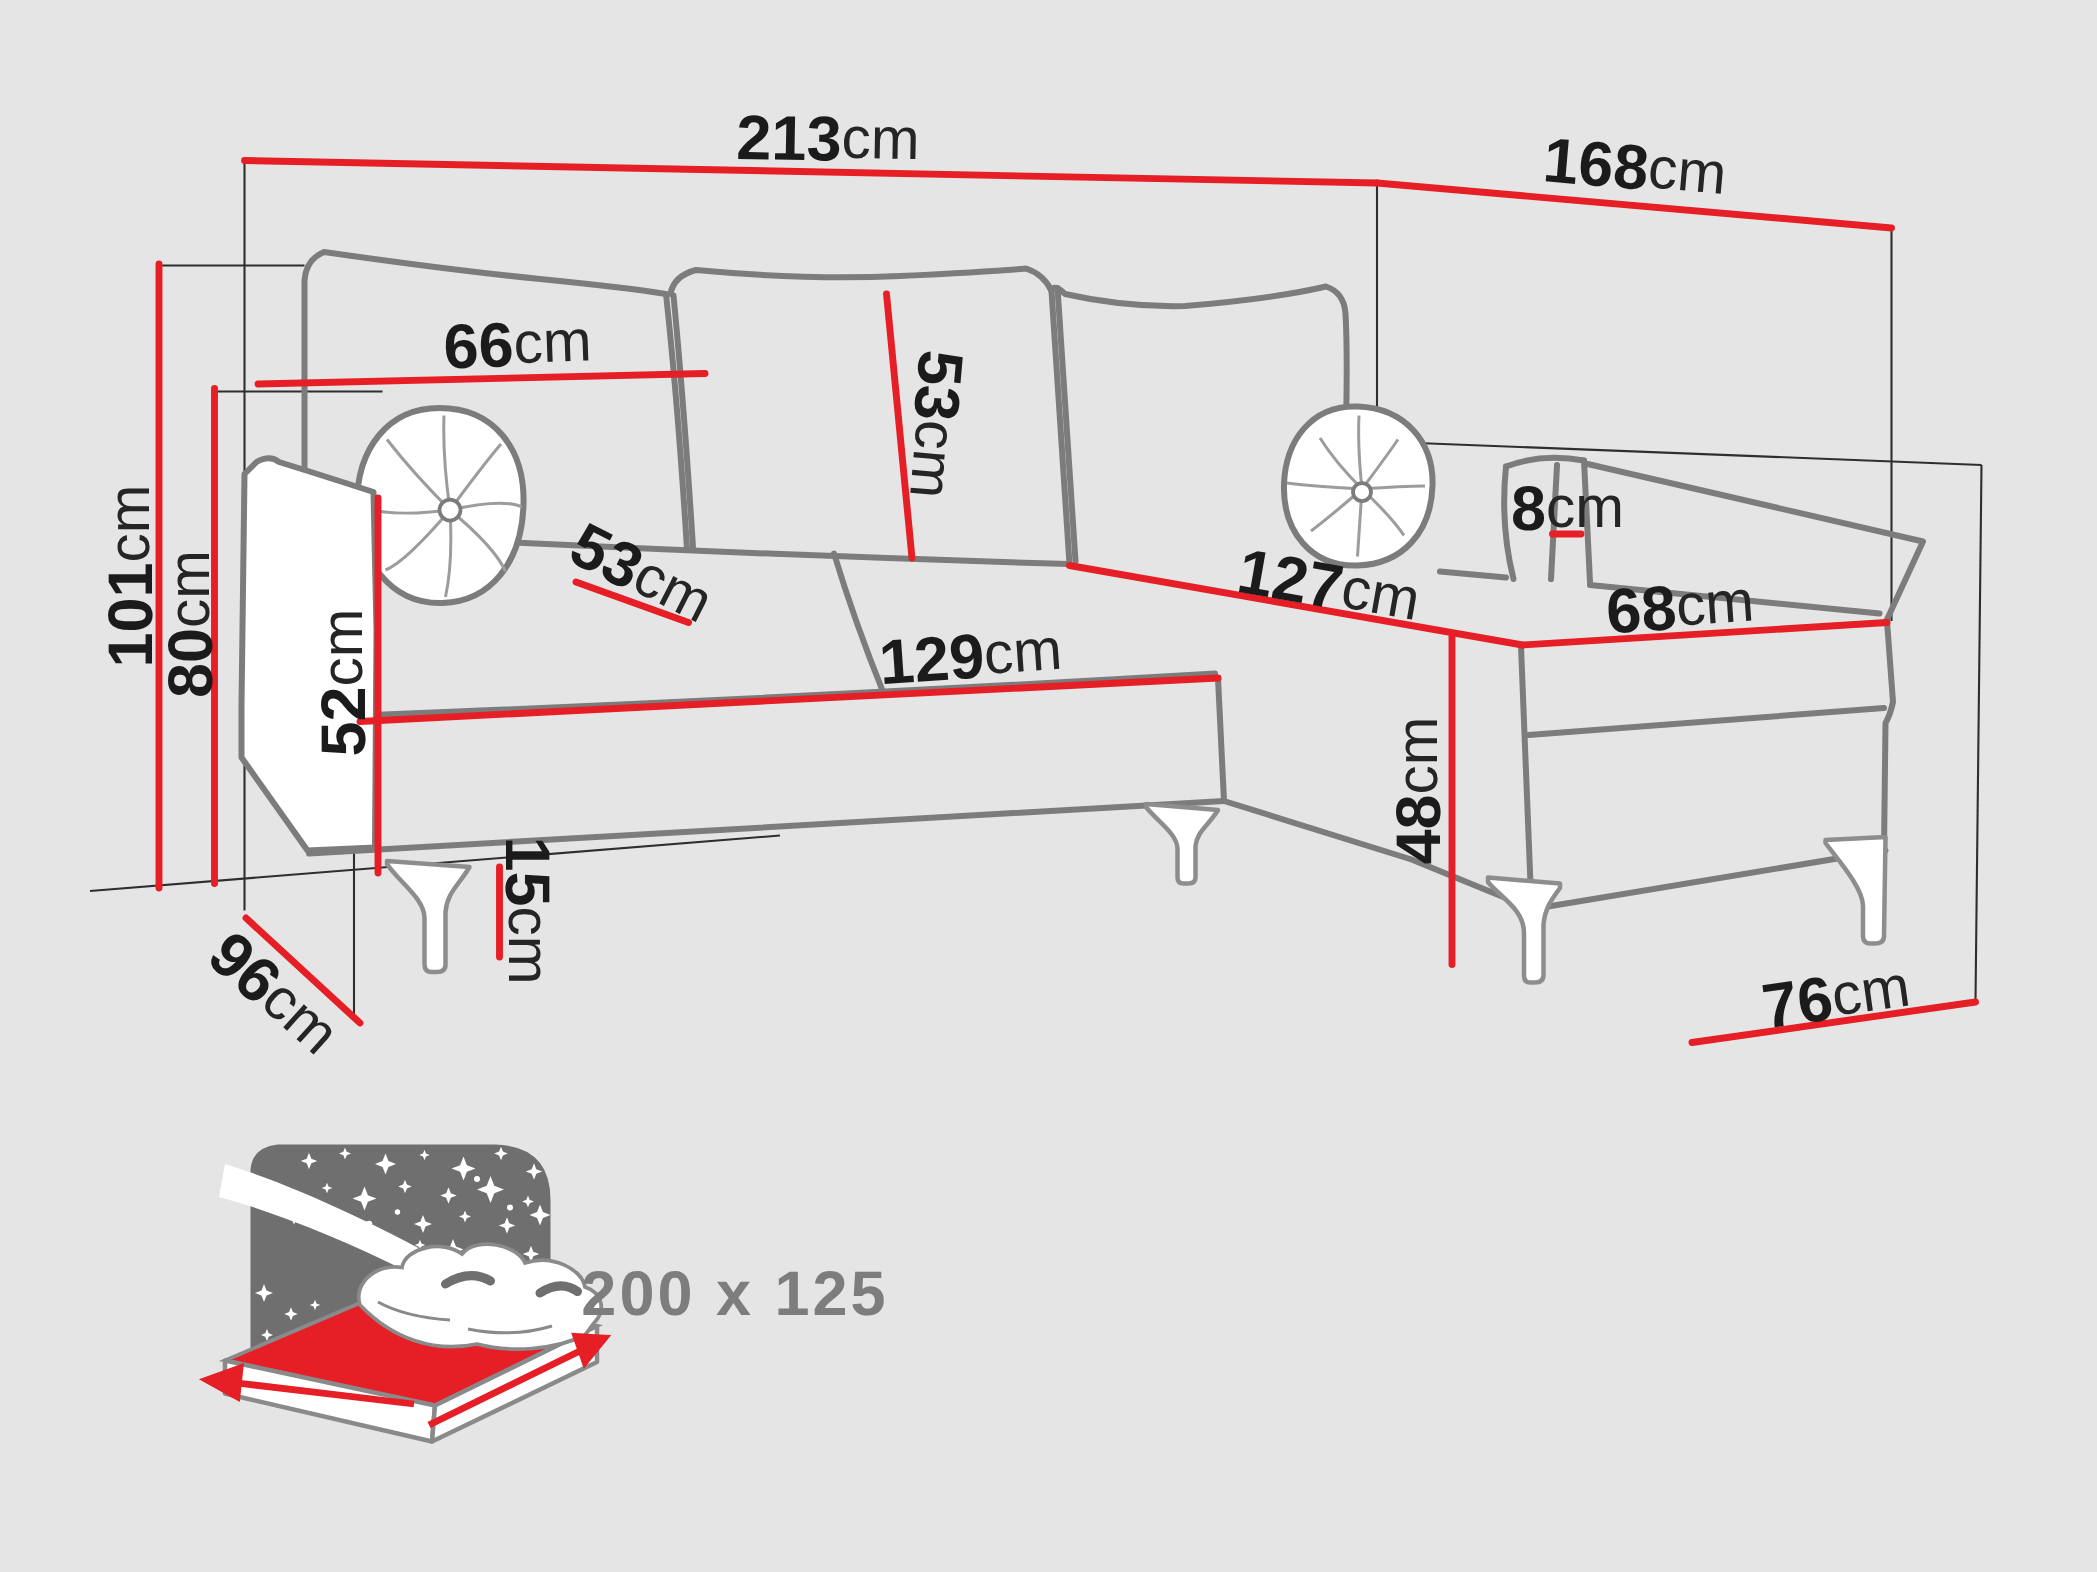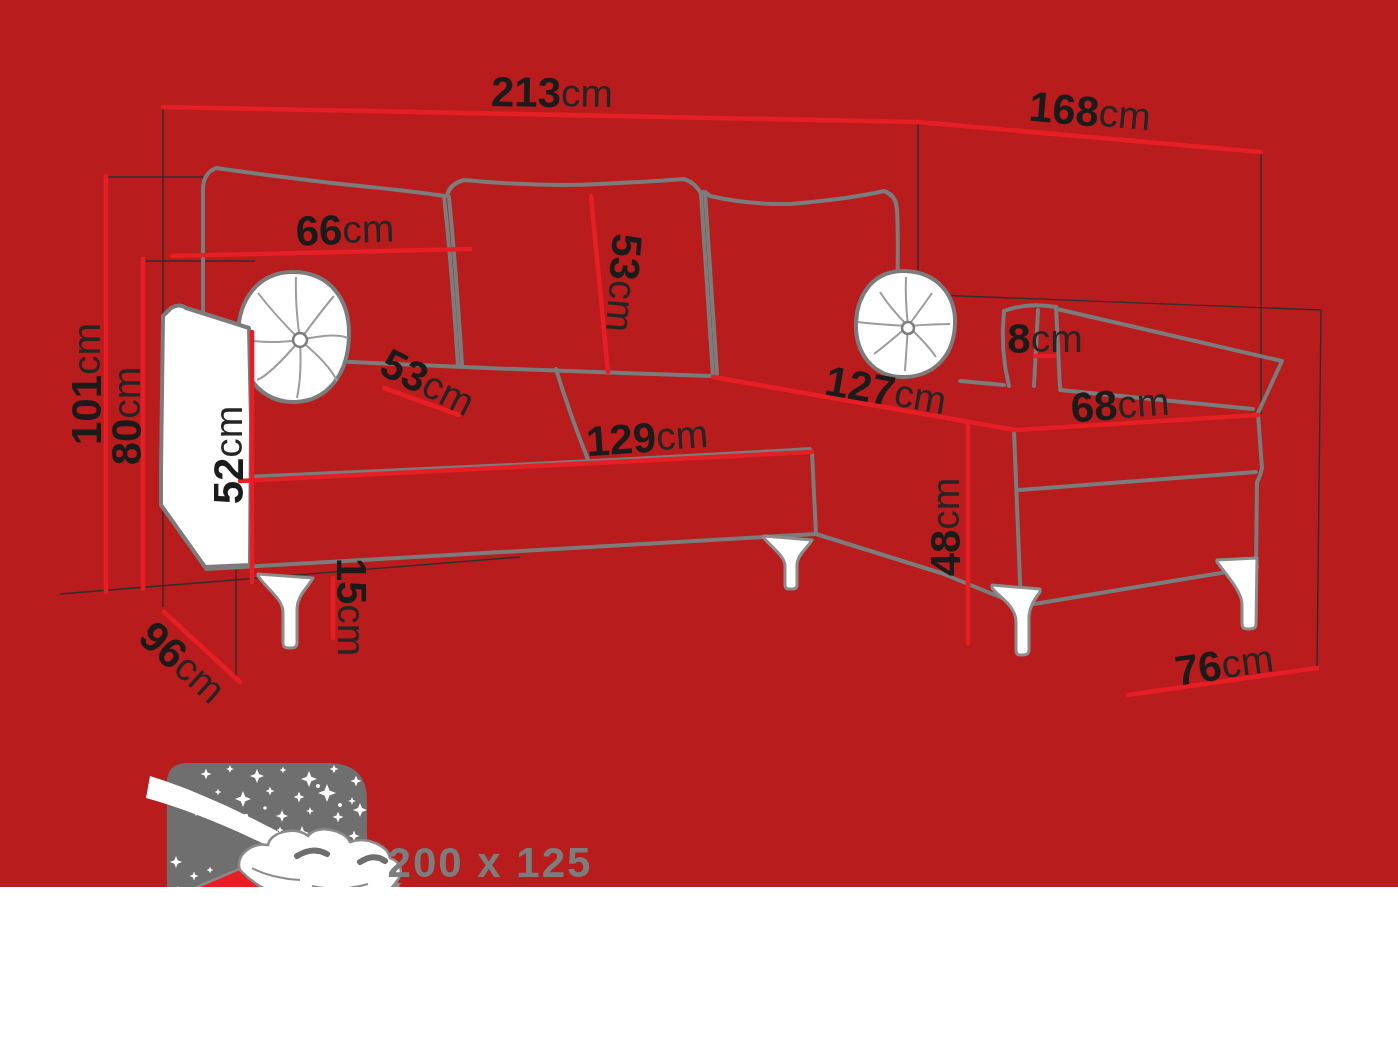--- a/index.html
+++ b/index.html
@@ -1,16 +1,16 @@
 <!DOCTYPE html>
 <html><head>
 <meta charset="utf-8">
 <style>
   html,body{margin:0;padding:0;background:#ffffff;}
-  .stage{position:relative;width:1398px;height:887px;background:#b91c1c;overflow:hidden;}
+  .stage{position:relative;width:1398px;height:1048px;background:#e5e5e5;overflow:hidden;}
   svg{display:block;}
   .thin{stroke:#2e2e2e;stroke-width:1.4;fill:none;}
   .red{stroke:#e61e25;stroke-width:4.6;fill:none;stroke-linecap:round;}
   .out{stroke:#7c7c7c;stroke-width:4;fill:none;stroke-linecap:round;stroke-linejoin:round;}
   .outf{stroke:#7c7c7c;stroke-width:4;fill:#ffffff;stroke-linejoin:round;}
   .pleat{stroke:#9c9c9c;stroke-width:2;fill:none;}
   .leg{stroke:#8d8d8d;stroke-width:3;fill:#ffffff;stroke-linejoin:round;}
   .bedline{stroke:#8a8a8a;stroke-width:3;fill:#ffffff;stroke-linejoin:round;}
   text.dim{font-family:"Liberation Sans",sans-serif;font-size:42px;fill:#1b1b1b;text-anchor:middle;dominant-baseline:central;}
   text.dim .num{font-weight:bold;}

